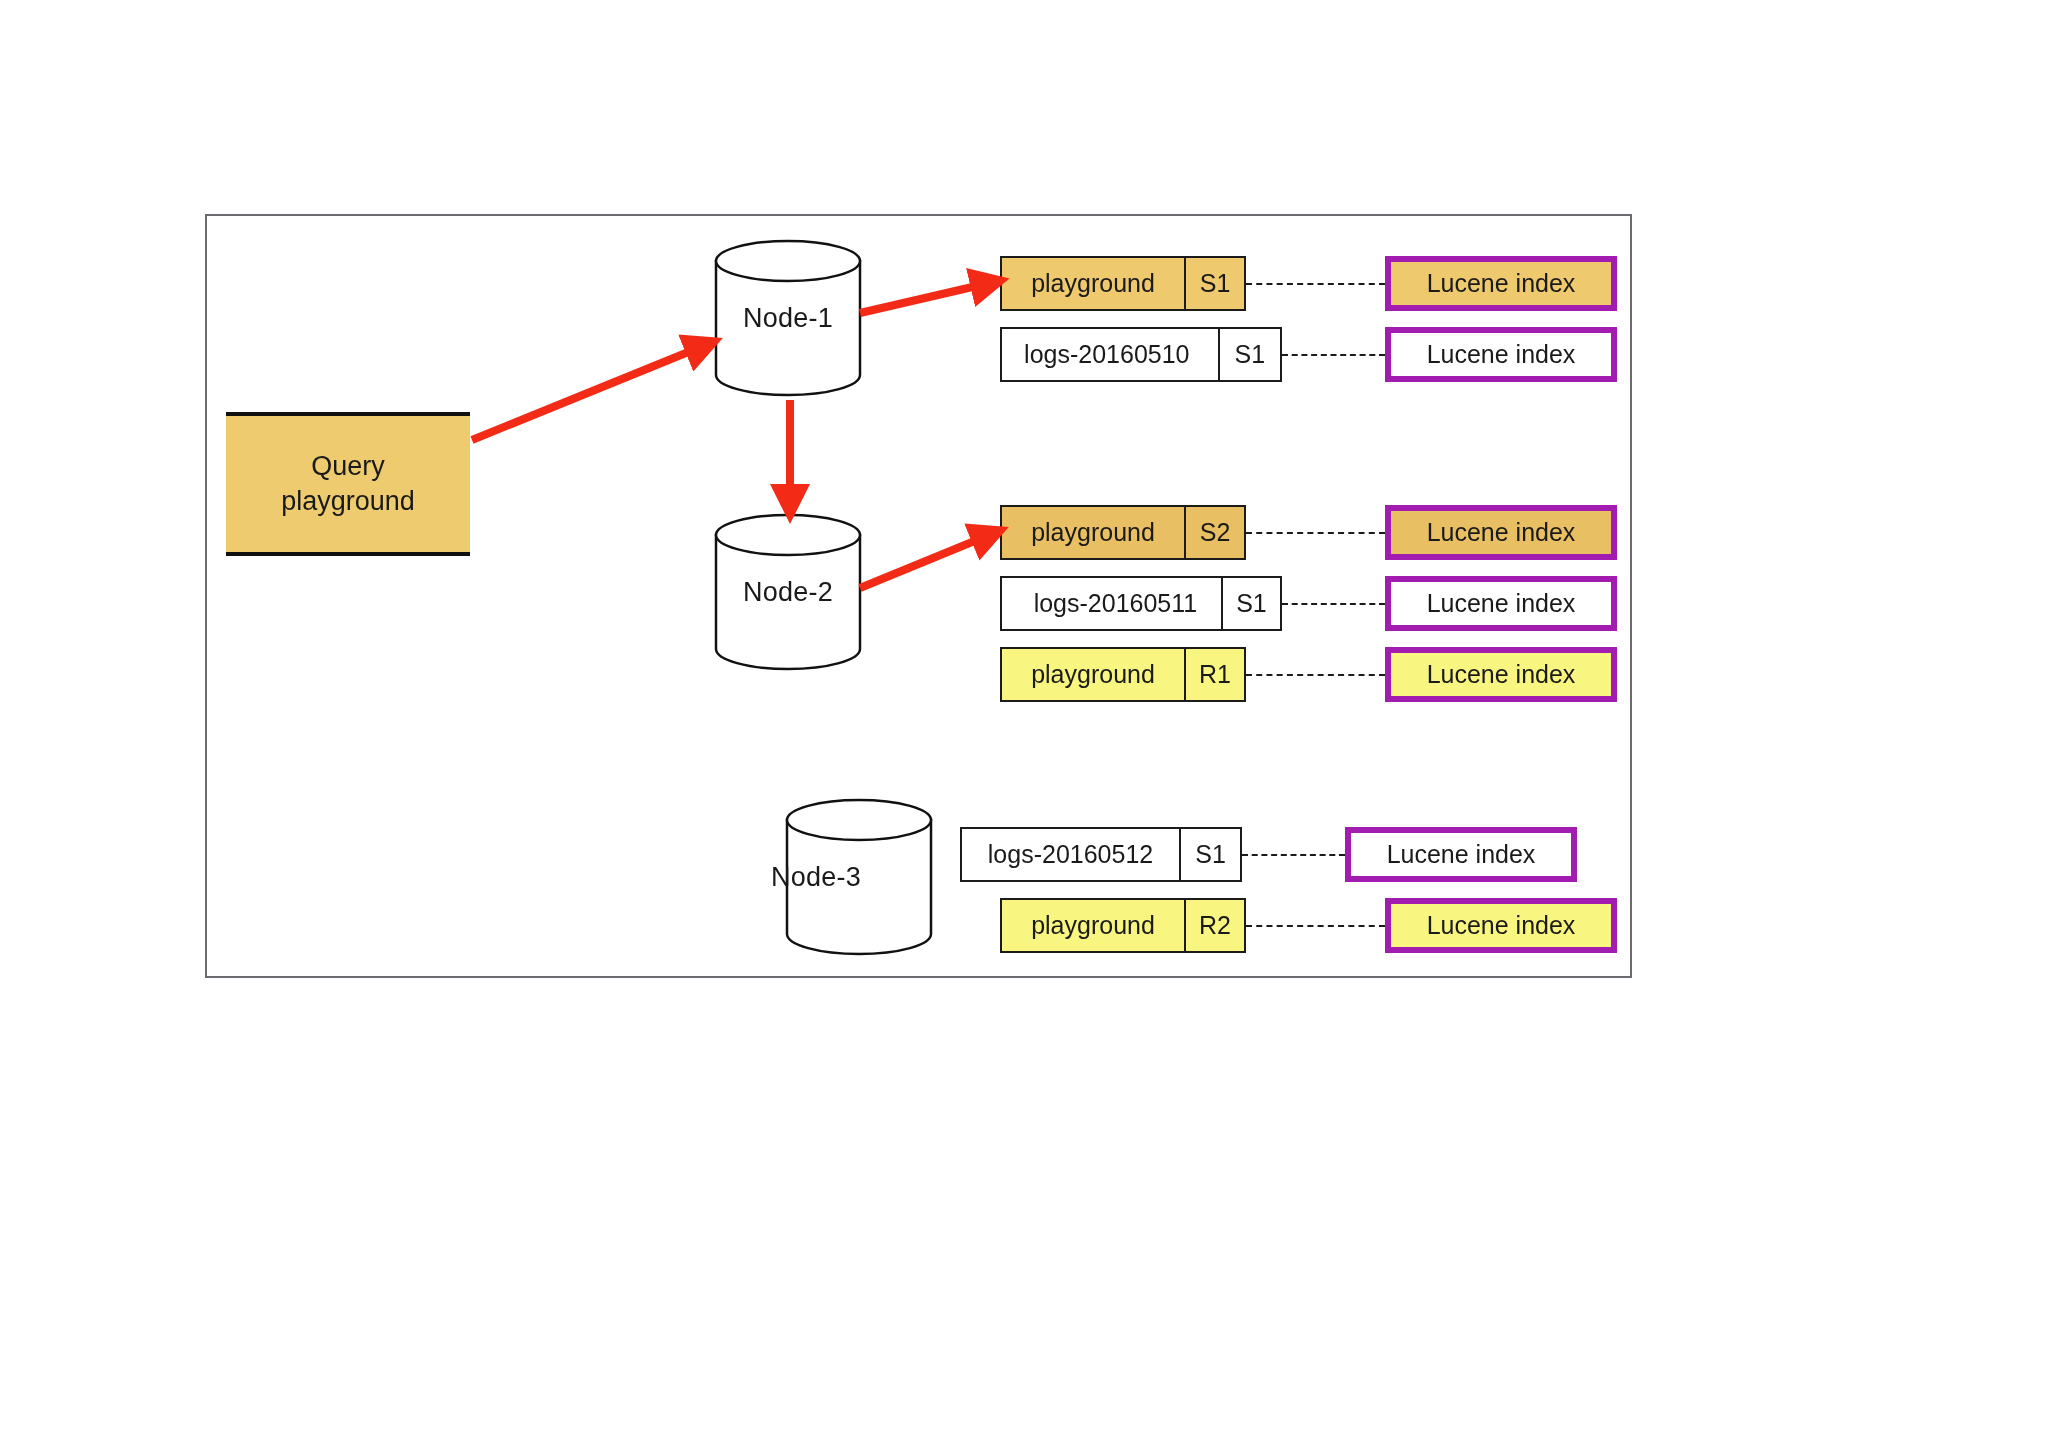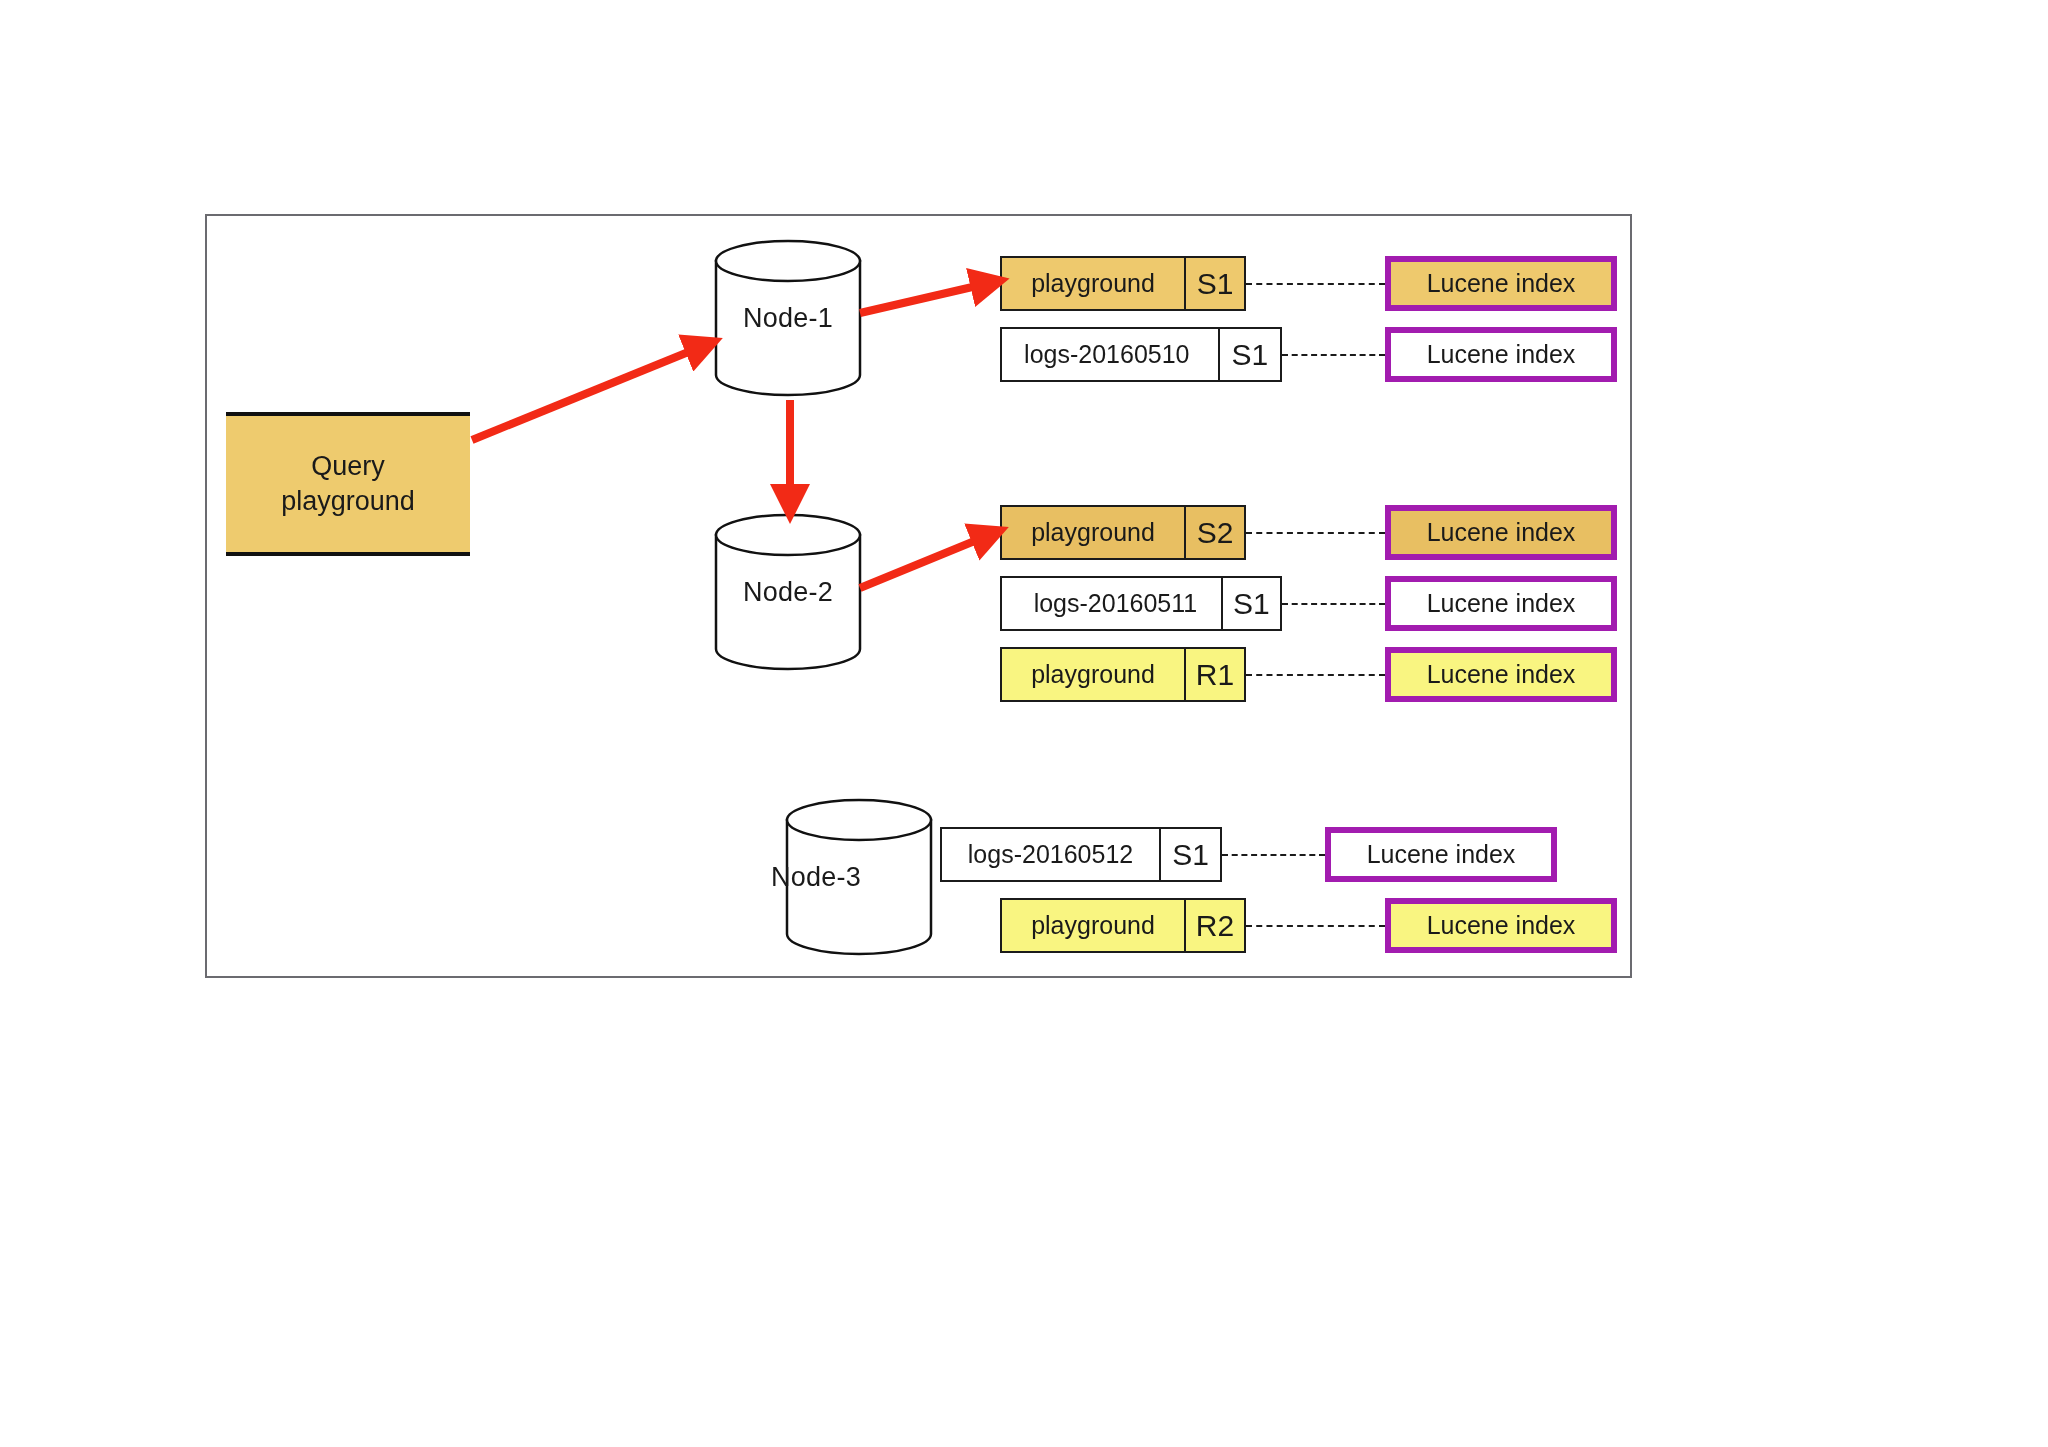--- a/index.html
+++ b/index.html
@@ -104,21 +104,21 @@
     font-size: 25px;
     color: #1a1a1a;
     white-space: nowrap;
   }
   .shard-id {
     display: flex;
     align-items: center;
     justify-content: center;
     border-left: 2px solid #1b1b1b;
     width: 66px;
-    font-size: 30px;
+    font-size: 25px;
     color: #1a1a1a;
   }
   .lucene-box {
     position: absolute;
     height: 55px;
     width: 232px;
     border: 6px solid #a21caf;
     box-sizing: border-box;
     display: flex;
     align-items: center;
@@ -227,21 +227,21 @@
 
   <div class="shard-row" style="left:1000px; top:647px; width:620px;">
     <div class="shard-box replica" style="width:246px;">
       <div class="shard-name" style="width:180px;">playground</div>
       <div class="shard-id">R1</div>
     </div>
     <div class="dash-link" style="left:246px; width:139px;"></div>
     <div class="lucene-box replica" style="left:385px;">Lucene index</div>
   </div>
 
-  <div class="shard-row" style="left:940px; top:827px; width:620px;">
+  <div class="shard-row" style="left:960px; top:827px; width:620px;">
     <div class="shard-box plain" style="width:282px;">
       <div class="shard-name" style="width:216px;">logs-20160512</div>
       <div class="shard-id">S1</div>
     </div>
     <div class="dash-link" style="left:282px; width:103px;"></div>
     <div class="lucene-box plain" style="left:385px;">Lucene index</div>
   </div>
 
   <div class="shard-row" style="left:1000px; top:898px; width:620px;">
     <div class="shard-box replica" style="width:246px;">

